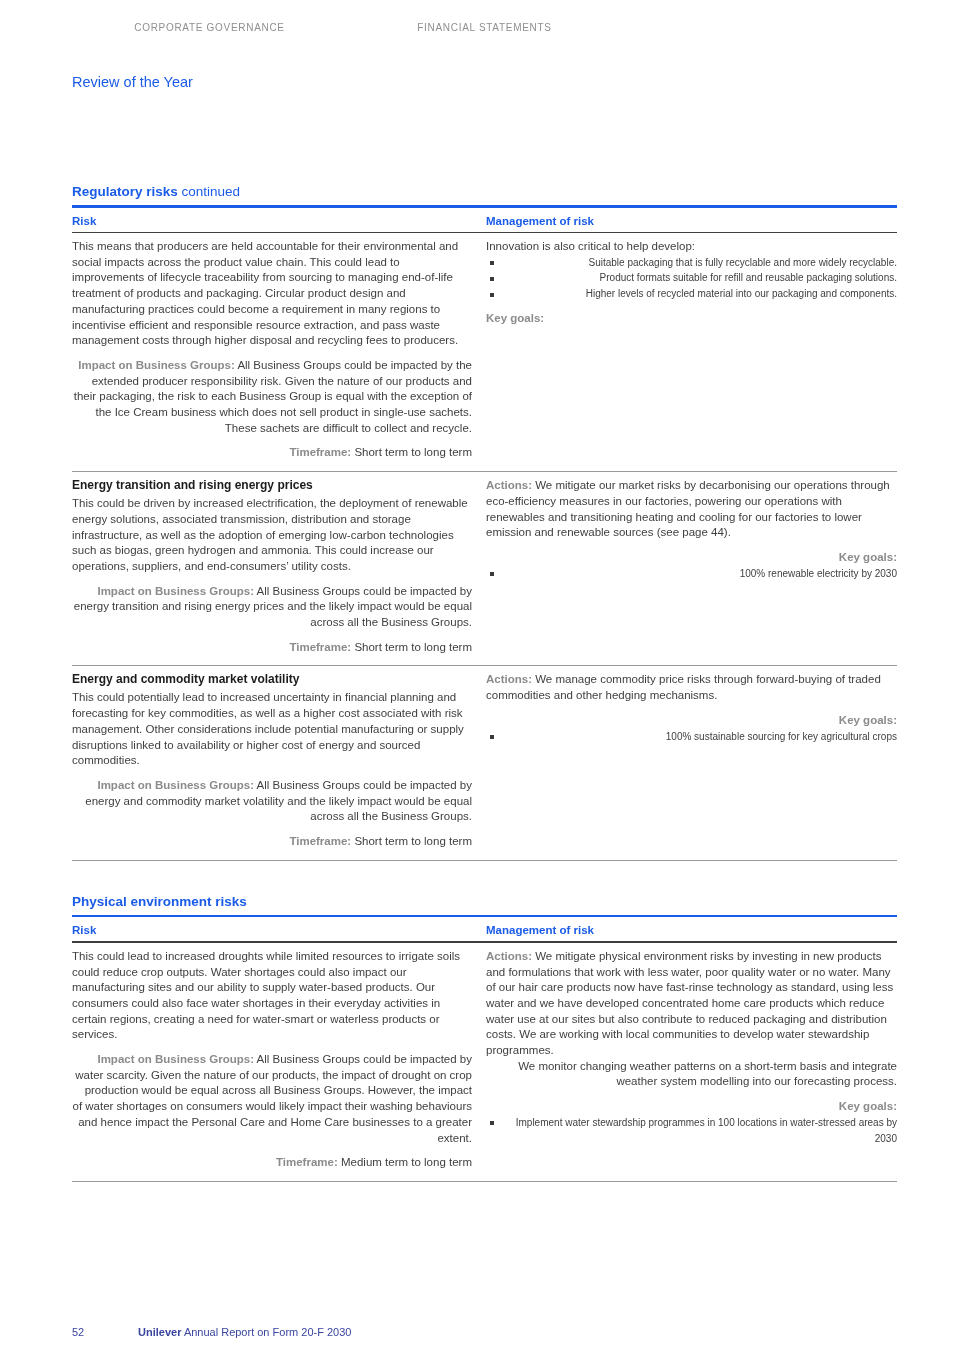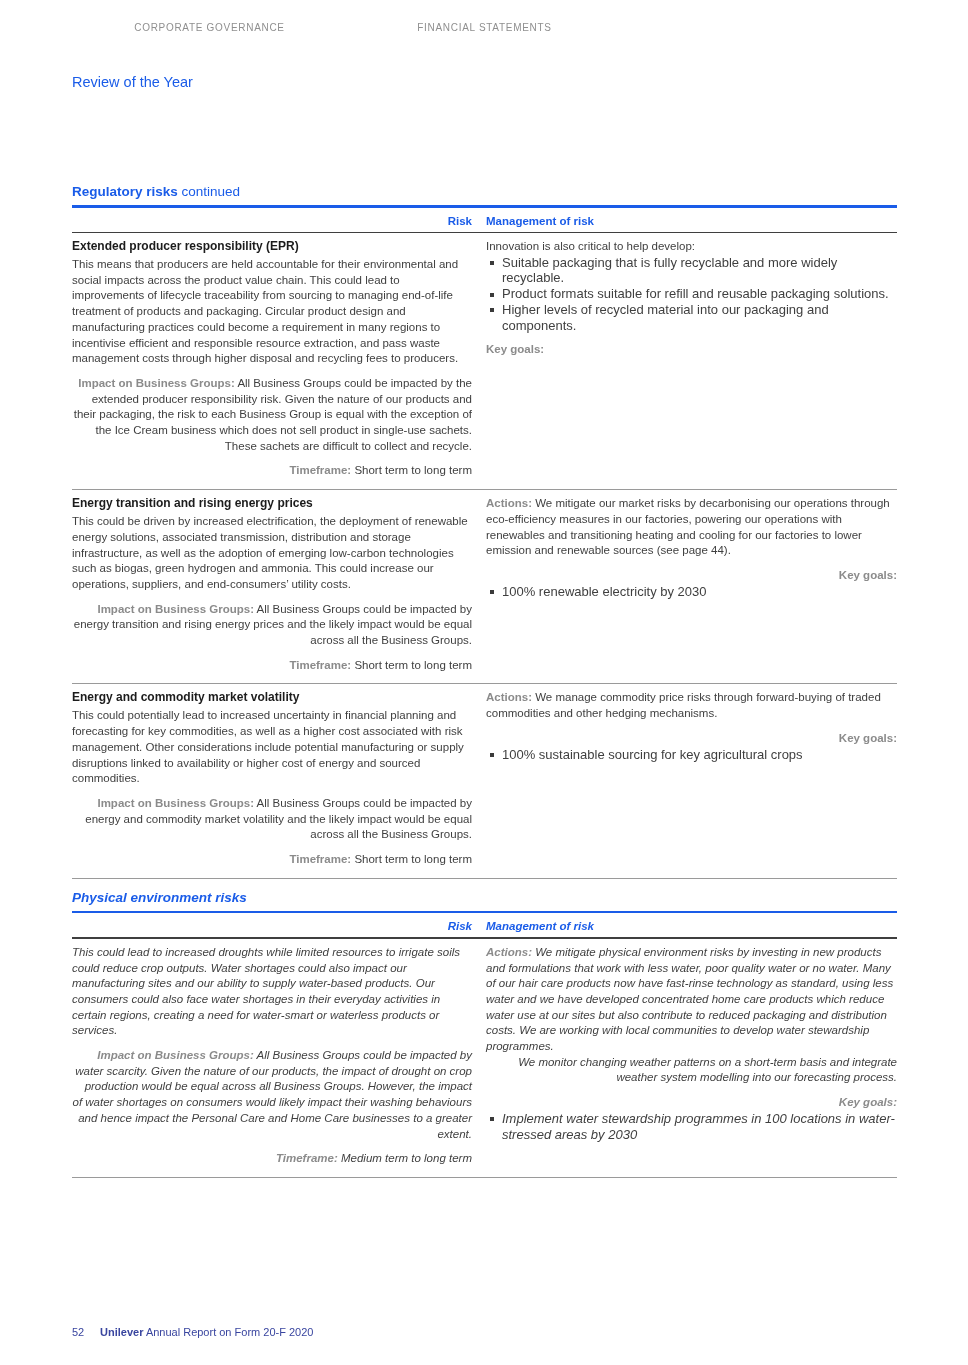--- a/index.html
+++ b/index.html
@@ -15,56 +15,56 @@
   .nav { display:flex; padding-top:3px; }
   .tab { width:33.333%; text-align:center; }
   .tab .bar { height:13px; background:transparent; }
   .tab.active .bar { background:#1e5ff0; }
   .tab .label { margin-top:6px; font-size:10px; letter-spacing:0.7px; color:#8f8f8f; }
   .tab.active .label { color:#1a5ce8; }
 
   .page-title { margin-top:41px; font-size:14.5px; color:#1a5ce8; font-weight:500; }
 
   .section-1 { margin-top:94px; }
-  .section-2 { margin-top:11px;font-style:italic; }
+  .section-2 { margin-top:33px; }
 
   .section-title { margin:0 0 6px 0; font-size:13.5px; font-weight:bold; color:#1a5ce8; }
   .section-title .suffix { font-weight:normal; }
 
   .thick-rule { height:2.5px; background:#1a5ce8; }
   .head-rule { height:1.5px; background:#3f3f3f; }
   .row-rule { height:1px; background:#9a9a9a; }
 
   .table-head { display:flex; gap:14px; padding:7px 0 5px; }
-  .table-head .th { font-size:11.5px; font-weight:bold; color:#1a5ce8;text-align:right; }
+  .table-head .th { font-size:11.5px; font-weight:bold; color:#1a5ce8; }
   .th-risk { width:400px; flex:none; }
 
   .risk-row { display:flex; gap:14px; padding:6px 0 10px; }
   .col-left  { width:400px; flex:none; }
   .col-right { flex:1; }
 
   .risk-heading { margin:0 0 4px 0; font-size:12px; font-weight:bold; color:#1c1c1c; }
   .para { margin:0; font-size:11.5px; line-height:15.7px; }
   .para + .para { margin-top:9px;text-align:right; }
   .para.tight { margin-top:0; }
   .lbl { color:#8b8b8b; font-weight:bold; }
 
   ul.bullets { list-style:none; margin:0; padding:0; }
-  ul.bullets li { position:relative; padding-left:16px; font-size:13px; line-height:15.7px; }
+  ul.bullets li { position:relative; padding-left:16px; font-size:10px; line-height:15.7px;text-align:right; }
   ul.bullets li::before {
     content:""; position:absolute; left:4px; top:6.5px;
     width:4px; height:4px; background:#3a3a3a;
   }
   .key-goals { margin-top:9px; }
 
   .footer {
     position:absolute; left:72px; bottom:27px;
     font-size:11px; color:#39459f;
   }
-  .footer .pg { display:inline-block; width:28px; }
+  .footer .pg { display:inline-block; width:66px; }
   .footer .brand { font-weight:bold; }
 </style>
 </head>
 <body>
 
 <div class="content">
 
   <div class="nav">
     <div class="tab">
       <div class="bar"></div>
@@ -82,21 +82,20 @@
     <h2 class="section-title"><span>Regulatory risks</span> <span class="suffix">continued</span></h2>
     <div class="thick-rule"></div>
     <div class="table-head">
       <div class="th th-risk">Risk</div>
       <div class="th">Management of risk</div>
     </div>
     <div class="head-rule"></div>
 
     <div class="risk-row">
       <div class="col-left">
-        <h3 class="risk-heading">Extended producer responsibility (EPR)</h3>
         <p class="para">This means that producers are held accountable for their environmental and social impacts across the product value chain. This could lead to improvements of lifecycle traceability from sourcing to managing end-of-life treatment of products and packaging. Circular product design and manufacturing practices could become a requirement in many regions to incentivise efficient and responsible resource extraction, and pass waste management costs through higher disposal and recycling fees to producers.</p>
         <p class="para"><span class="lbl">Impact on Business Groups:</span> <span>All Business Groups could be impacted by the extended producer responsibility risk. Given the nature of our products and their packaging, the risk to each Business Group is equal with the exception of the Ice Cream business which does not sell product in single-use sachets. These sachets are difficult to collect and recycle.</span></p>
         <p class="para"><span class="lbl">Timeframe:</span> <span>Short term to long term</span></p>
       </div>
       <div class="col-right">
         <p class="para tight">Innovation is also critical to help develop:</p>
         <ul class="bullets">
           <li>Suitable packaging that is fully recyclable and more widely recyclable.</li>
           <li>Product formats suitable for refill and reusable packaging solutions.</li>
           <li>Higher levels of recycled material into our packaging and components.</li>
@@ -164,14 +163,14 @@
           <li>Implement water stewardship programmes in 100 locations in water-stressed areas by 2030</li>
         </ul>
       </div>
     </div>
     <div class="row-rule"></div>
   </div>
 
 </div>
 
 <div class="footer">
-  <span class="pg">52</span><span class="brand">Unilever</span> <span>Annual Report on Form 20-F 2020</span>
+  <span class="pg">52</span><span class="brand">Unilever</span> <span>Annual Report on Form 20-F 2030</span>
 </div>
 
 </body></html>

